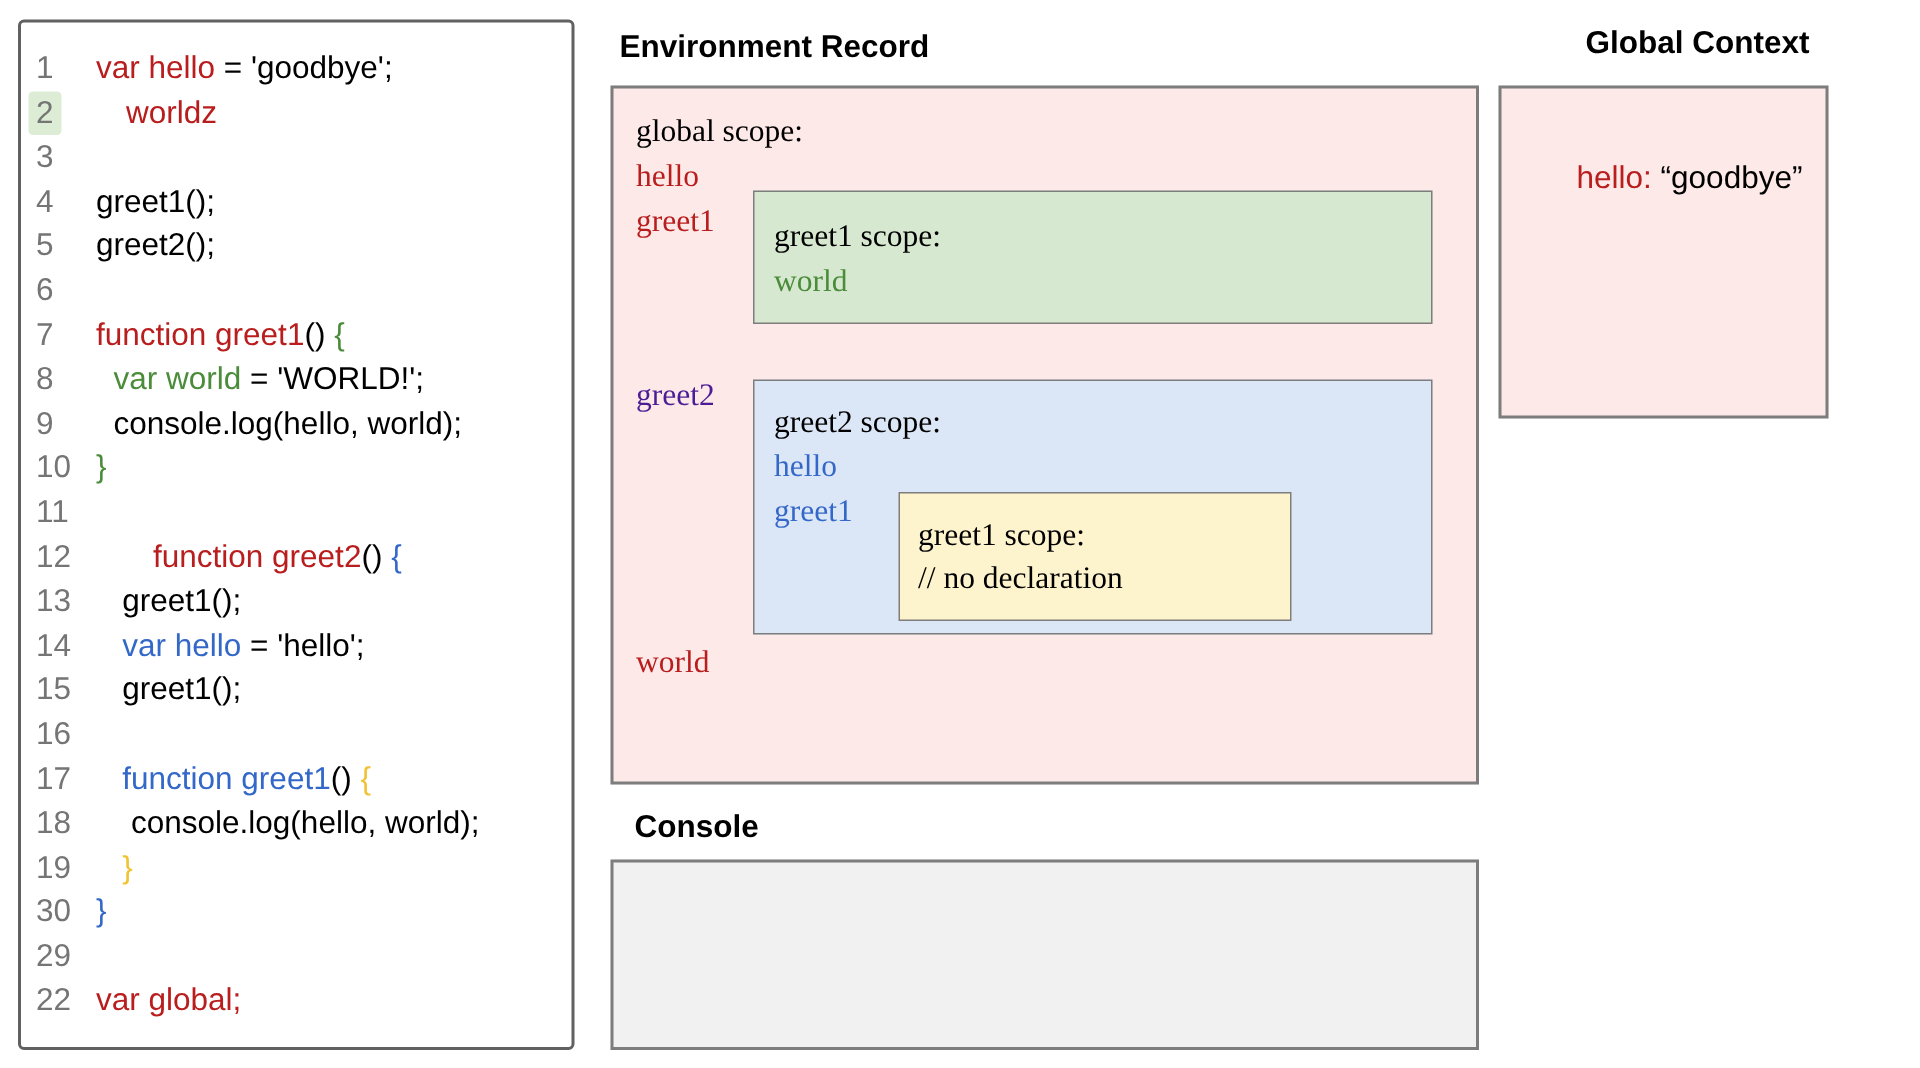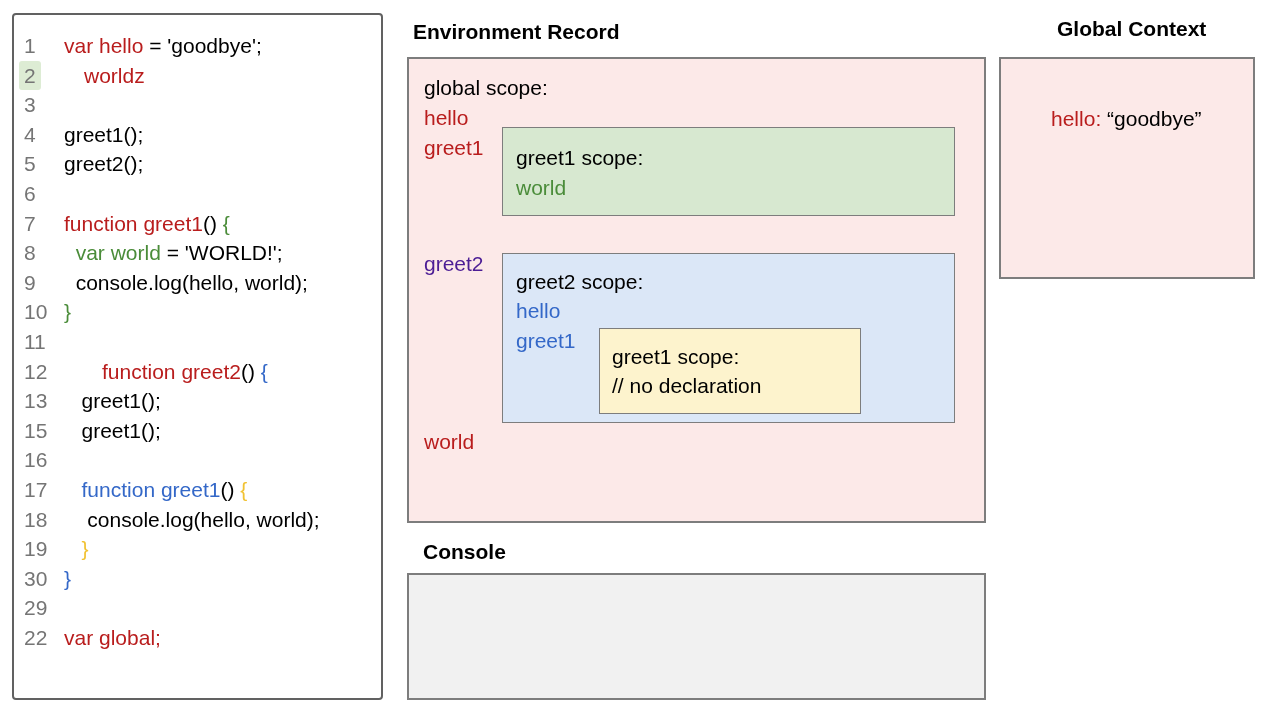--- a/index.html
+++ b/index.html
@@ -13,29 +13,29 @@
               border:2px solid #616161;border-radius:4px;box-sizing:border-box;
               padding-top:16px;overflow:hidden;}
   .code-line{display:flex;align-items:center;height:29.6px;font-size:21px;line-height:29.6px;}
   .ln{flex:none;width:40px;padding-left:10px;box-sizing:content-box;color:#757575;}
   .ln-inner{display:inline-block;}
   .ln-inner.hl{background:#ddecd4;border-radius:3px;padding:0 5px;margin-left:-5px;}
   .code-text{white-space:pre;}
 
   
   .er-box{left:407px;top:57px;width:579px;height:466px;background:#fce9e8;
-          border:2px solid #7d7d7d;box-sizing:border-box;}
+          border:2px solid #7d7d7d;box-sizing:border-box;font-family:Liberation Serif, serif;}
   .scope-box{position:absolute;box-sizing:border-box;border:1.5px solid #7d7d7d;}
   .green-box{left:93px;top:68px;width:453px;height:89px;background:#d7e8d0;}
   .blue-box{left:93px;top:194px;width:453px;height:170px;background:#dbe7f7;}
   .yellow-box{left:96px;top:74px;width:262px;height:86px;background:#fdf3cd;}
   .er-text{position:absolute;font-size:21px;line-height:29.5px;white-space:pre;}
 
   
-  .gc-box{left:999px;top:57px;width:256px;height:222px;background:#fce9e8;
+  .gc-box{left:999px;top:57px;width:220px;height:222px;background:#fce9e8;
           border:2px solid #7d7d7d;box-sizing:border-box;}
 
   
   .console-box{left:407px;top:573px;width:579px;height:127px;background:#f1f1f1;
                border:2px solid #7d7d7d;box-sizing:border-box;}
 </style>
 </head>
 <body>
 
 <div class="canvas">
@@ -86,20 +86,24 @@
           <span class="ln"><span class="ln-inner" style="color: rgb(117, 117, 117);">11</span></span>
           <span class="code-text"></span>
         </div>
         <div class="code-line">
           <span class="ln"><span class="ln-inner" style="color: rgb(117, 117, 117);">12</span></span>
           <span class="code-text"><span style="color: rgb(185, 29, 29); margin-left: 38px;">function greet2</span><span style="color: rgb(0, 0, 0);">() </span><span style="color: rgb(52, 104, 200);">{</span></span>
         </div>
         <div class="code-line">
           <span class="ln"><span class="ln-inner" style="color: rgb(117, 117, 117);">13</span></span>
           <span class="code-text"><span style="color: rgb(0, 0, 0);">   greet1();</span></span>
+        </div>
+        <div class="code-line">
+          <span class="ln"><span class="ln-inner" style="color: rgb(117, 117, 117);">14</span></span>
+          <span class="code-text"><span style="color: rgb(0, 0, 0);">   </span><span style="color: rgb(52, 104, 200);">var hello</span><span style="color: rgb(0, 0, 0);"> = 'hello';</span></span>
         </div>
         <div class="code-line">
           <span class="ln"><span class="ln-inner" style="color: rgb(117, 117, 117);">15</span></span>
           <span class="code-text"><span style="color: rgb(0, 0, 0);">   greet1();</span></span>
         </div>
         <div class="code-line">
           <span class="ln"><span class="ln-inner" style="color: rgb(117, 117, 117);">16</span></span>
           <span class="code-text"></span>
         </div>
         <div class="code-line">

